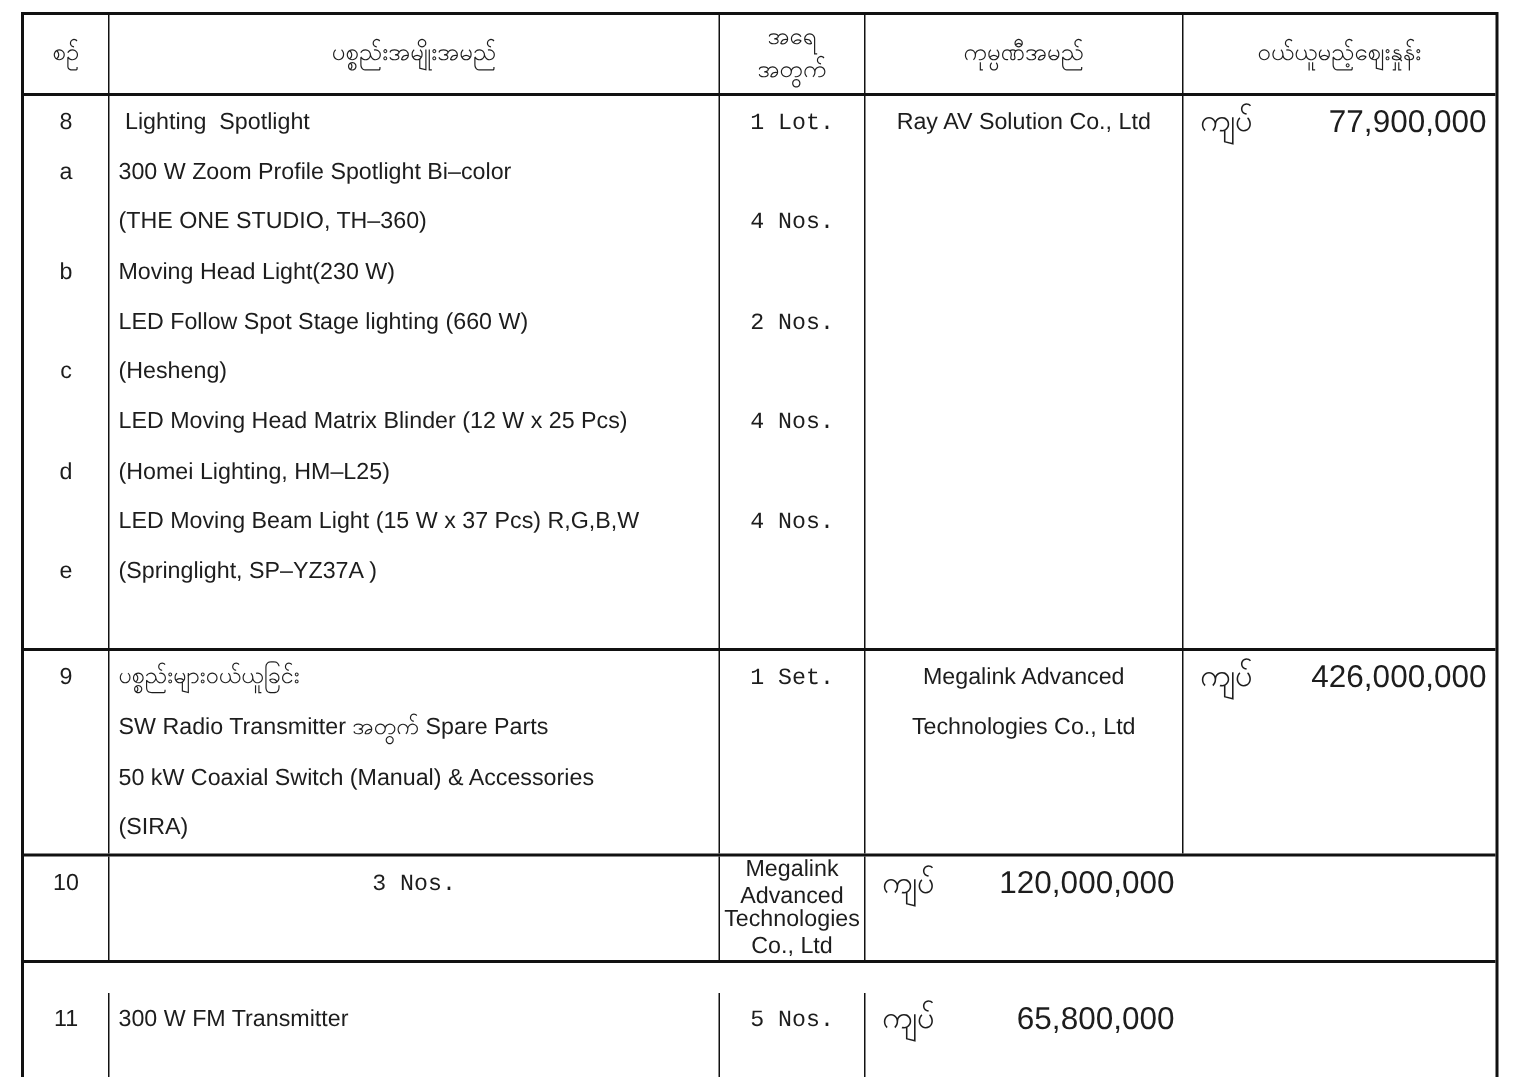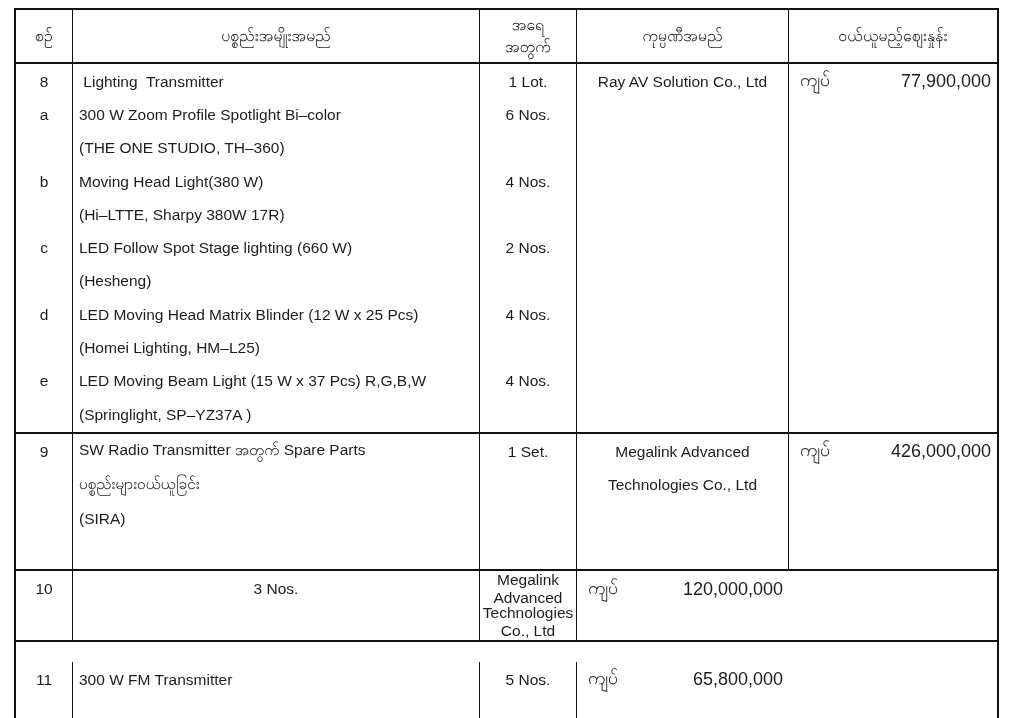--- a/index.html
+++ b/index.html
@@ -32,26 +32,26 @@
     text-align:center; font-size:16px; line-height:22px; padding:0 4px;
   }
 
   
   .block-col { padding-top:1px; padding-bottom:1px; }
   .line {
     height:33.3px; display:flex; align-items:center;
     white-space:pre-wrap; font-size:15.5px;
   }
   .no-col .line   { justify-content:center; }
-  .qty-col .line  { justify-content:center; }
+  .qty-col .line  { justify-content:center;font-family:Liberation Mono, monospace; }
   .item-col .line { padding-left:6px; padding-right:4px; }
   .company-col .line { justify-content:center; text-align:center; padding:0 4px; }
   .price-line {
     height:33.3px; display:flex; align-items:center;
-    justify-content:space-between; padding:0 6px 0 11px; font-size:18px;
+    justify-content:space-between; padding:0 6px 0 11px; font-size:21px;
   }
   .price-line .amount { text-align:left; }
   .block-11 { min-height:68px;margin-top:20px; }
 </style>
 </head>
 <body>
 
 <div class="doc-table">
 
   <div class="grid-row header-row">
@@ -82,35 +82,33 @@
           <div class="line">b</div>
           <div class="line"></div>
           <div class="line">c</div>
           <div class="line"></div>
           <div class="line">d</div>
           <div class="line"></div>
           <div class="line">e</div>
           <div class="line"></div>
         </div>
         <div class="col block-col item-col">
-          <div class="line"> Lighting  Transmitter</div>
+          <div class="line"> Lighting  Spotlight</div>
           <div class="line">300 W Zoom Profile Spotlight Bi–color</div>
           <div class="line">(THE ONE STUDIO, TH–360)</div>
-          <div class="line">Moving Head Light(380 W)</div>
-          <div class="line">(Hi–LTTE, Sharpy 380W 17R)</div>
+          <div class="line">Moving Head Light(230 W)</div>
           <div class="line">LED Follow Spot Stage lighting (660 W)</div>
           <div class="line">(Hesheng)</div>
           <div class="line">LED Moving Head Matrix Blinder (12 W x 25 Pcs)</div>
           <div class="line">(Homei Lighting, HM–L25)</div>
           <div class="line">LED Moving Beam Light (15 W x 37 Pcs) R,G,B,W</div>
           <div class="line">(Springlight, SP–YZ37A )</div>
         </div>
         <div class="col block-col qty-col">
           <div class="line">1 Lot.</div>
-          <div class="line">6 Nos.</div>
           <div class="line"></div>
           <div class="line">4 Nos.</div>
           <div class="line"></div>
           <div class="line">2 Nos.</div>
           <div class="line"></div>
           <div class="line">4 Nos.</div>
           <div class="line"></div>
           <div class="line">4 Nos.</div>
           <div class="line"></div>
         </div>
@@ -125,22 +123,23 @@
         </div>
       </div>
       <div class="grid-row">
         <div class="col block-col no-col">
           <div class="line">9</div>
           <div class="line"></div>
           <div class="line"></div>
           <div class="line"></div>
         </div>
         <div class="col block-col item-col">
+          <div class="line">ပစ္စည်းများဝယ်ယူခြင်း</div>
           <div class="line">SW Radio Transmitter အတွက် Spare Parts</div>
-          <div class="line">ပစ္စည်းများဝယ်ယူခြင်း</div>
+          <div class="line">50 kW Coaxial Switch (Manual) &amp; Accessories</div>
           <div class="line">(SIRA)</div>
         </div>
         <div class="col block-col qty-col">
           <div class="line">1 Set.</div>
           <div class="line"></div>
           <div class="line"></div>
           <div class="line"></div>
         </div>
         <div class="col block-col company-col">
           <div class="line">Megalink Advanced</div>

